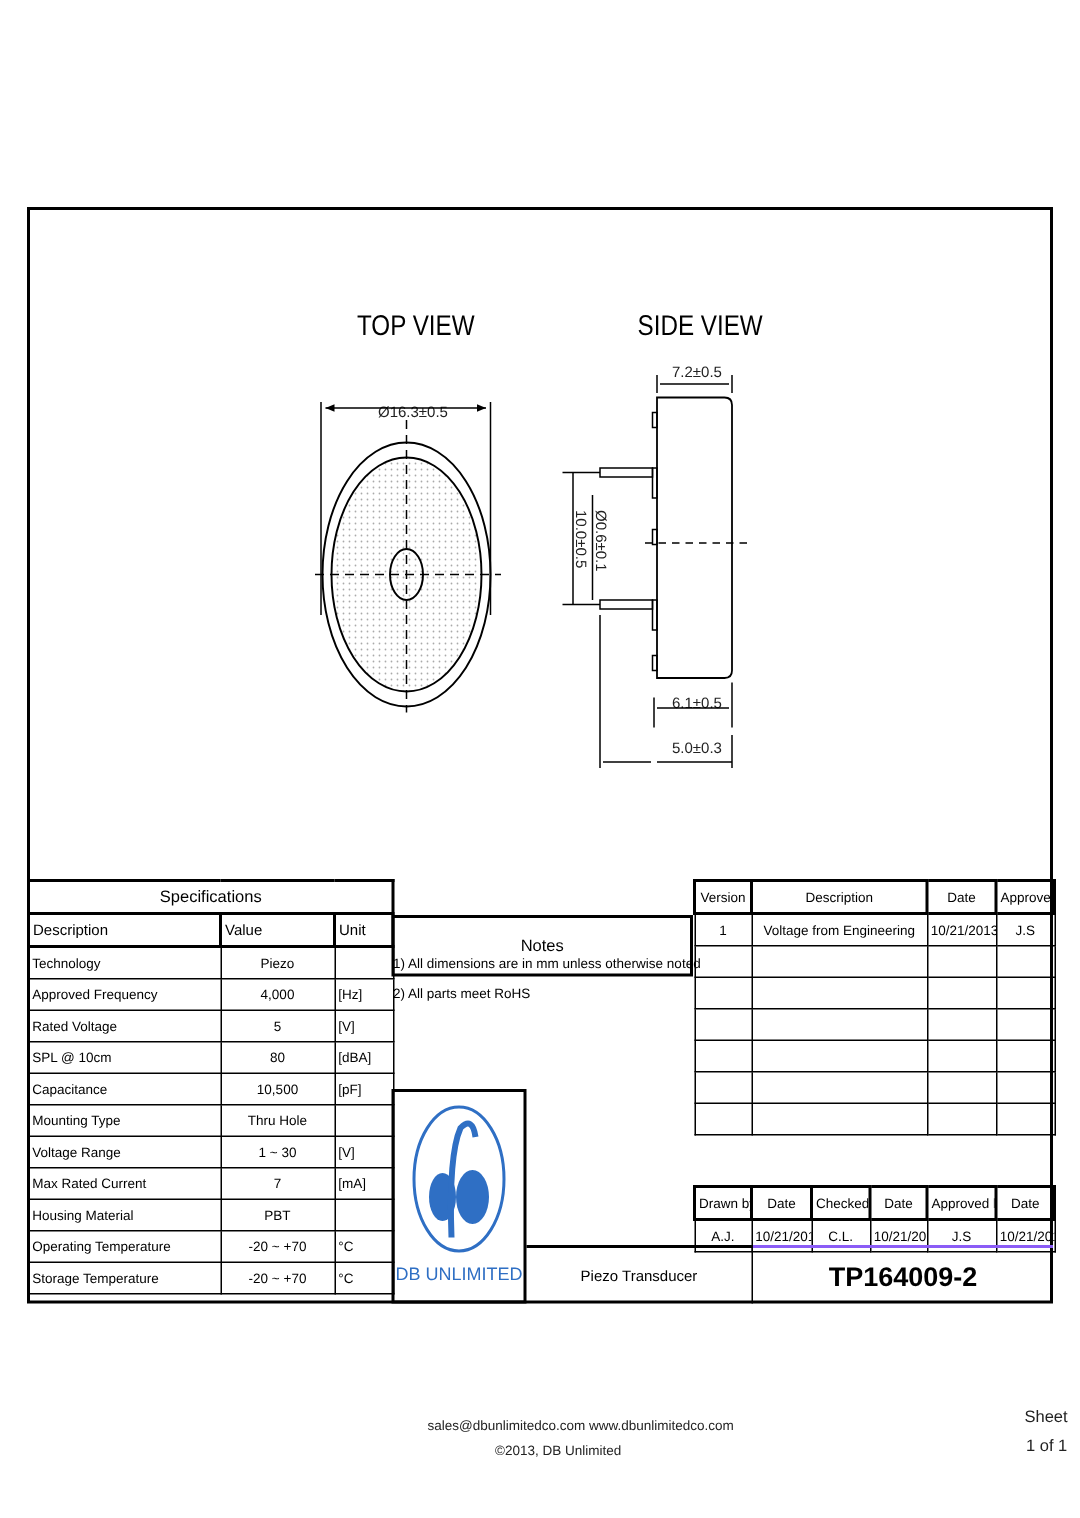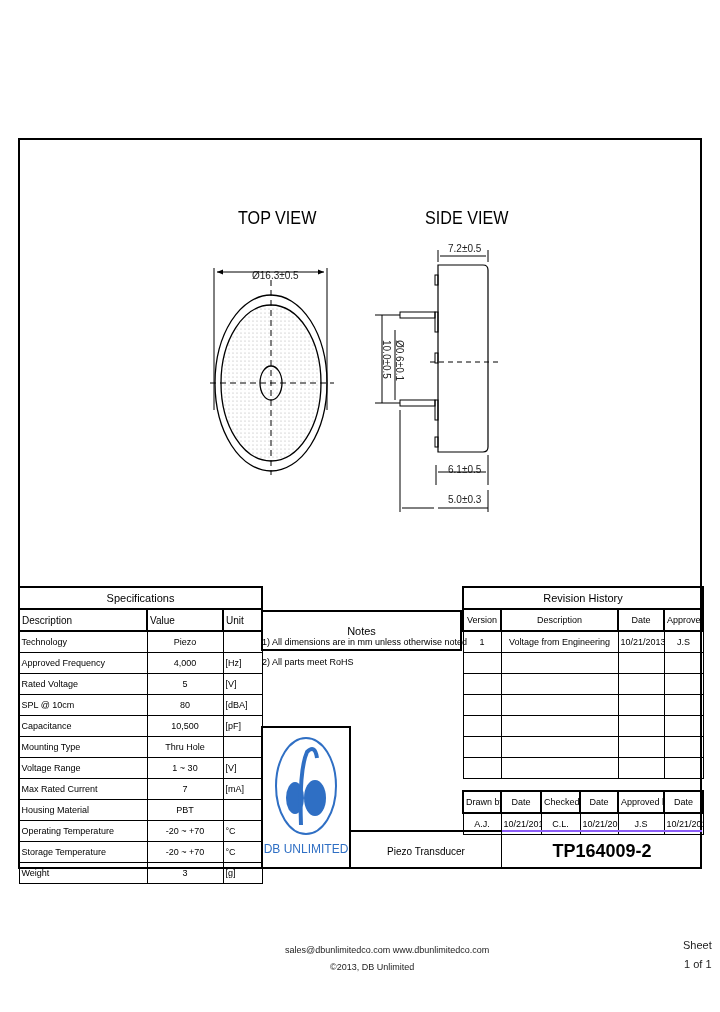--- a/index.html
+++ b/index.html
@@ -137,25 +137,20 @@
   <tr>
         <td>Operating Temperature</td>
         <td class="center">-20 ~ +70</td>
         <td>°C</td>
       </tr>
   <tr>
         <td>Storage Temperature</td>
         <td class="center">-20 ~ +70</td>
         <td>°C</td>
       </tr>
-  <tr>
-        <td>Weight</td>
-        <td class="center">3</td>
-        <td>[g]</td>
-      </tr>
 </tbody>
   </table>
 
 <div class="abs" style="left:261px;top:610px;width:201px;height:41px;border:2px solid #000;box-sizing:border-box;display:flex;align-items:center;justify-content:center;font-size:11px;">Notes</div>
 <div class="abs" style="left:262px;top:632px;font-size:9px;line-height:20px;">
   <div>1) All dimensions are in mm unless otherwise noted</div>
   <div>2) All parts meet RoHS</div>
 </div>
 
 <div class="abs" style="left:261px;top:726px;width:90px;height:143px;border:2px solid #000;box-sizing:border-box;">
@@ -170,23 +165,20 @@
 <div class="abs" style="left:351px;top:830px;width:150px;height:39px;border-top:2px solid #000;display:flex;align-items:center;justify-content:center;font-size:10px;">Piezo Transducer</div>
 
 <table class="abs" style="left:462px;top:586px;width:240px;">
   <colgroup>
       <col style="width:38px">
       <col style="width:117px">
       <col style="width:46px">
       <col style="width:39px">
     </colgroup>
   <tbody>
-      <tr>
-        <th colspan="4" class="hdr thick">Revision History</th>
-      </tr>
   <tr>
     <th class="center thick">Version</th>
     <th class="center thick">Description</th>
     <th class="center thick">Date</th>
     <th class="center thick">Approved</th>
   </tr>
   <tr>
         <td class="center">1</td>
         <td class="center">Voltage from Engineering</td>
         <td class="center">10/21/2013</td>

